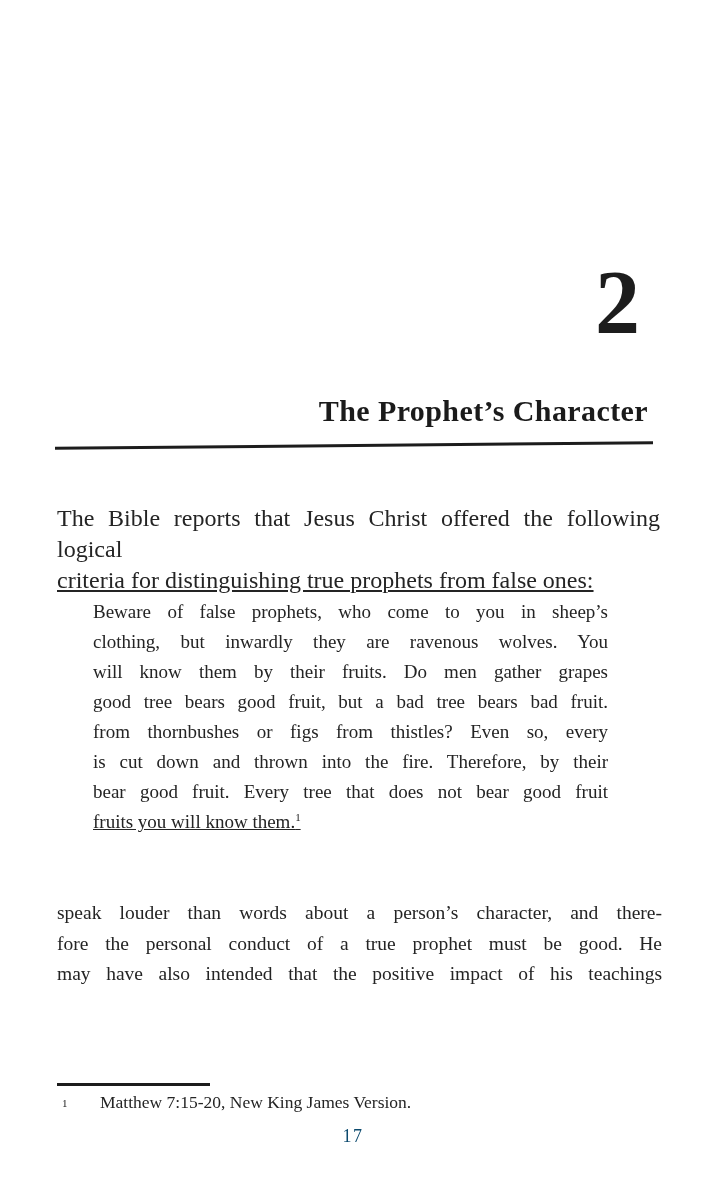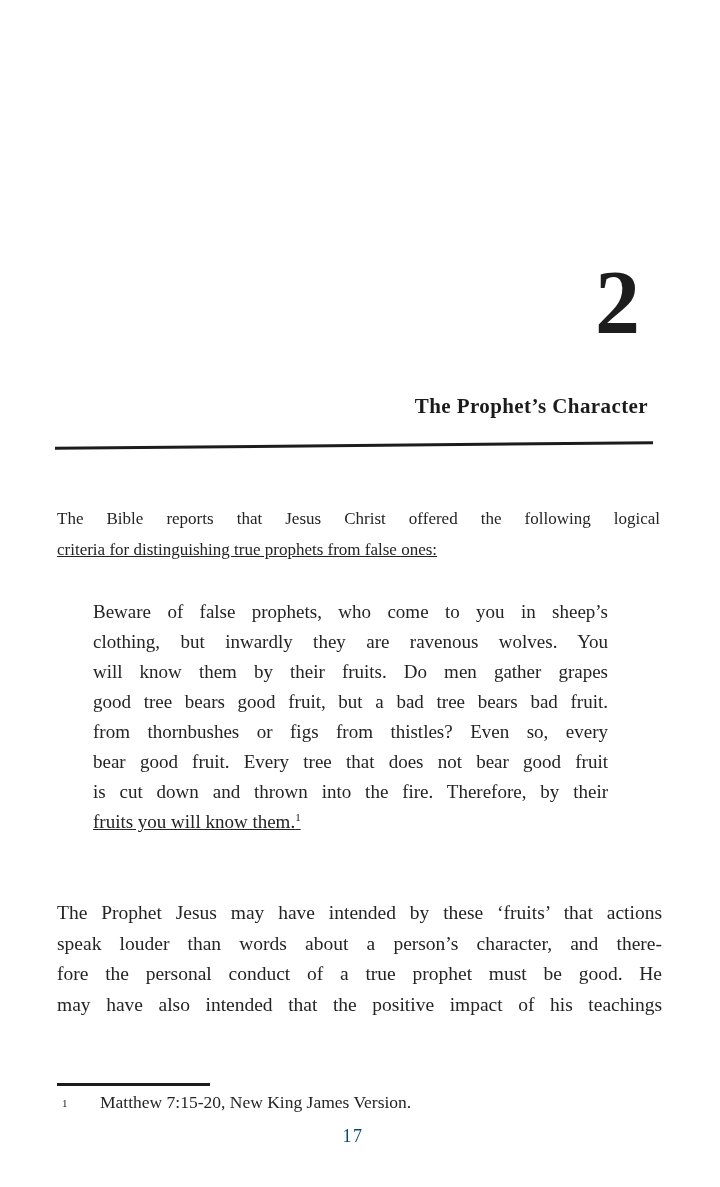--- a/index.html
+++ b/index.html
@@ -28,21 +28,21 @@
     line-height: 1;
     font-weight: 600;
     color: #1d1d1d;
   }
   .chapter-title {
     position: absolute;
     top: 394px;
     left: 57px;
     width: 591px;
     text-align: right;
-    font-size: 21px;
+    font-size: 30px;
     font-weight: bold;
     letter-spacing: 0.4px;
     color: #1b1b1b;
     white-space: nowrap;
   }
   .title-rule {
     position: absolute;
     top: 444px;
     left: 55px;
     width: 598px;
@@ -51,21 +51,21 @@
     transform: rotate(-0.55deg);
   }
   .para {
     position: absolute;
     color: #242424;
   }
   .para-intro {
     top: 503px;
     left: 57px;
     width: 603px;
-    font-size: 17px;
+    font-size: 24px;
     line-height: 31px;
   }
   .block-quote {
     top: 597px;
     left: 93px;
     width: 515px;
     font-size: 19px;
     line-height: 30px;
   }
   .para-commentary {
@@ -141,27 +141,26 @@
     <div class="jline">The Bible reports that Jesus Christ offered the following logical</div>
     <div class="lline">criteria for distinguishing true prophets from false ones:</div>
   </div>
 
   <div class="para block-quote">
     <div class="jline">Beware of false prophets, who come to you in sheep’s</div>
     <div class="jline">clothing, but inwardly they are ravenous wolves. You</div>
     <div class="jline">will know them by their fruits. Do men gather grapes</div>
     <div class="jline">good tree bears good fruit, but a bad tree bears bad fruit.</div>
     <div class="jline">from thornbushes or figs from thistles? Even so, every</div>
+    <div class="jline">is cut down and thrown into the fire. Therefore, by their</div>
     <div class="jline">bear good fruit. Every tree that does not bear good fruit</div>
-    <div class="jline">is cut down and thrown into the fire. Therefore, by their</div>
     <div class="lline"><span>fruits you will know them.</span><sup class="fn-ref">1</sup></div>
   </div>
 
   <div class="para para-commentary">
-    <div class="jline">The Prophet Jesus may have intended by these ‘fruits’ that actions</div>
     <div class="jline">speak louder than words about a person’s character, and there-</div>
     <div class="jline">fore the personal conduct of a true prophet must be good. He</div>
     <div class="jline">may have also intended that the positive impact of his teachings</div>
   </div>
 
   <div class="footnote-rule"></div>
 
   <div class="footnote">
     <span class="marker">1</span>
     <span class="fn-text">Matthew 7:15-20, New King James Version.</span>

